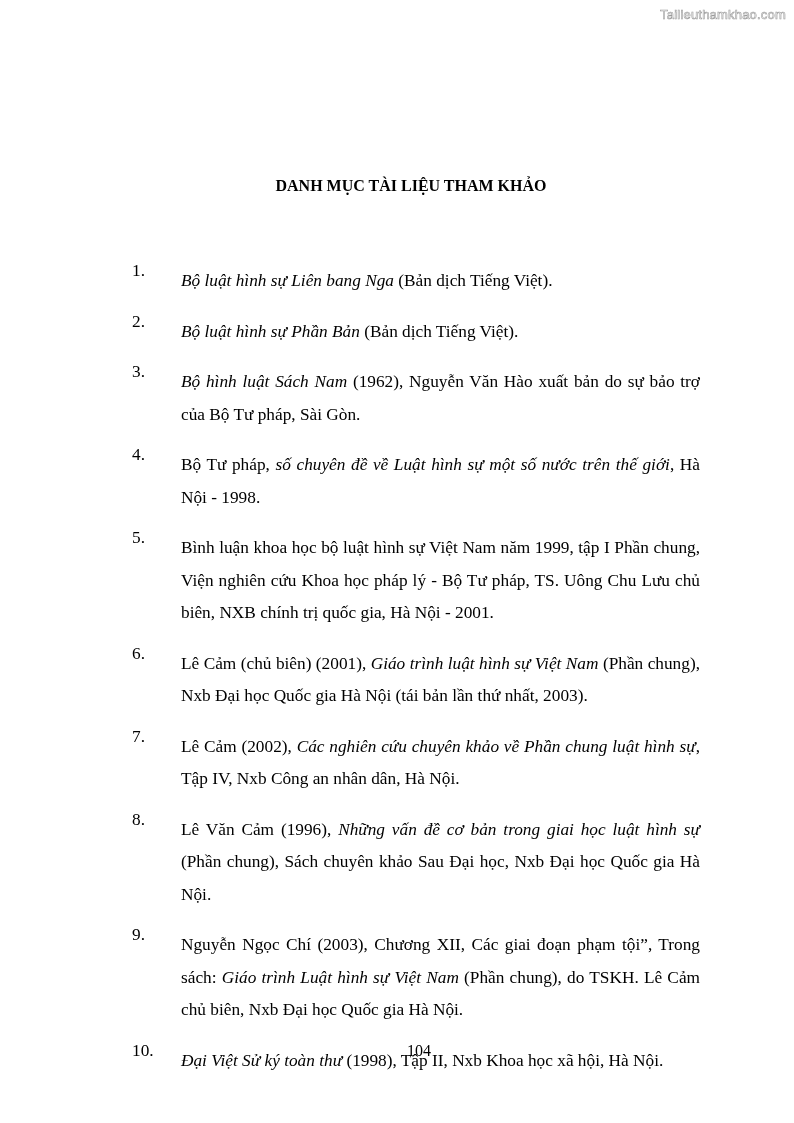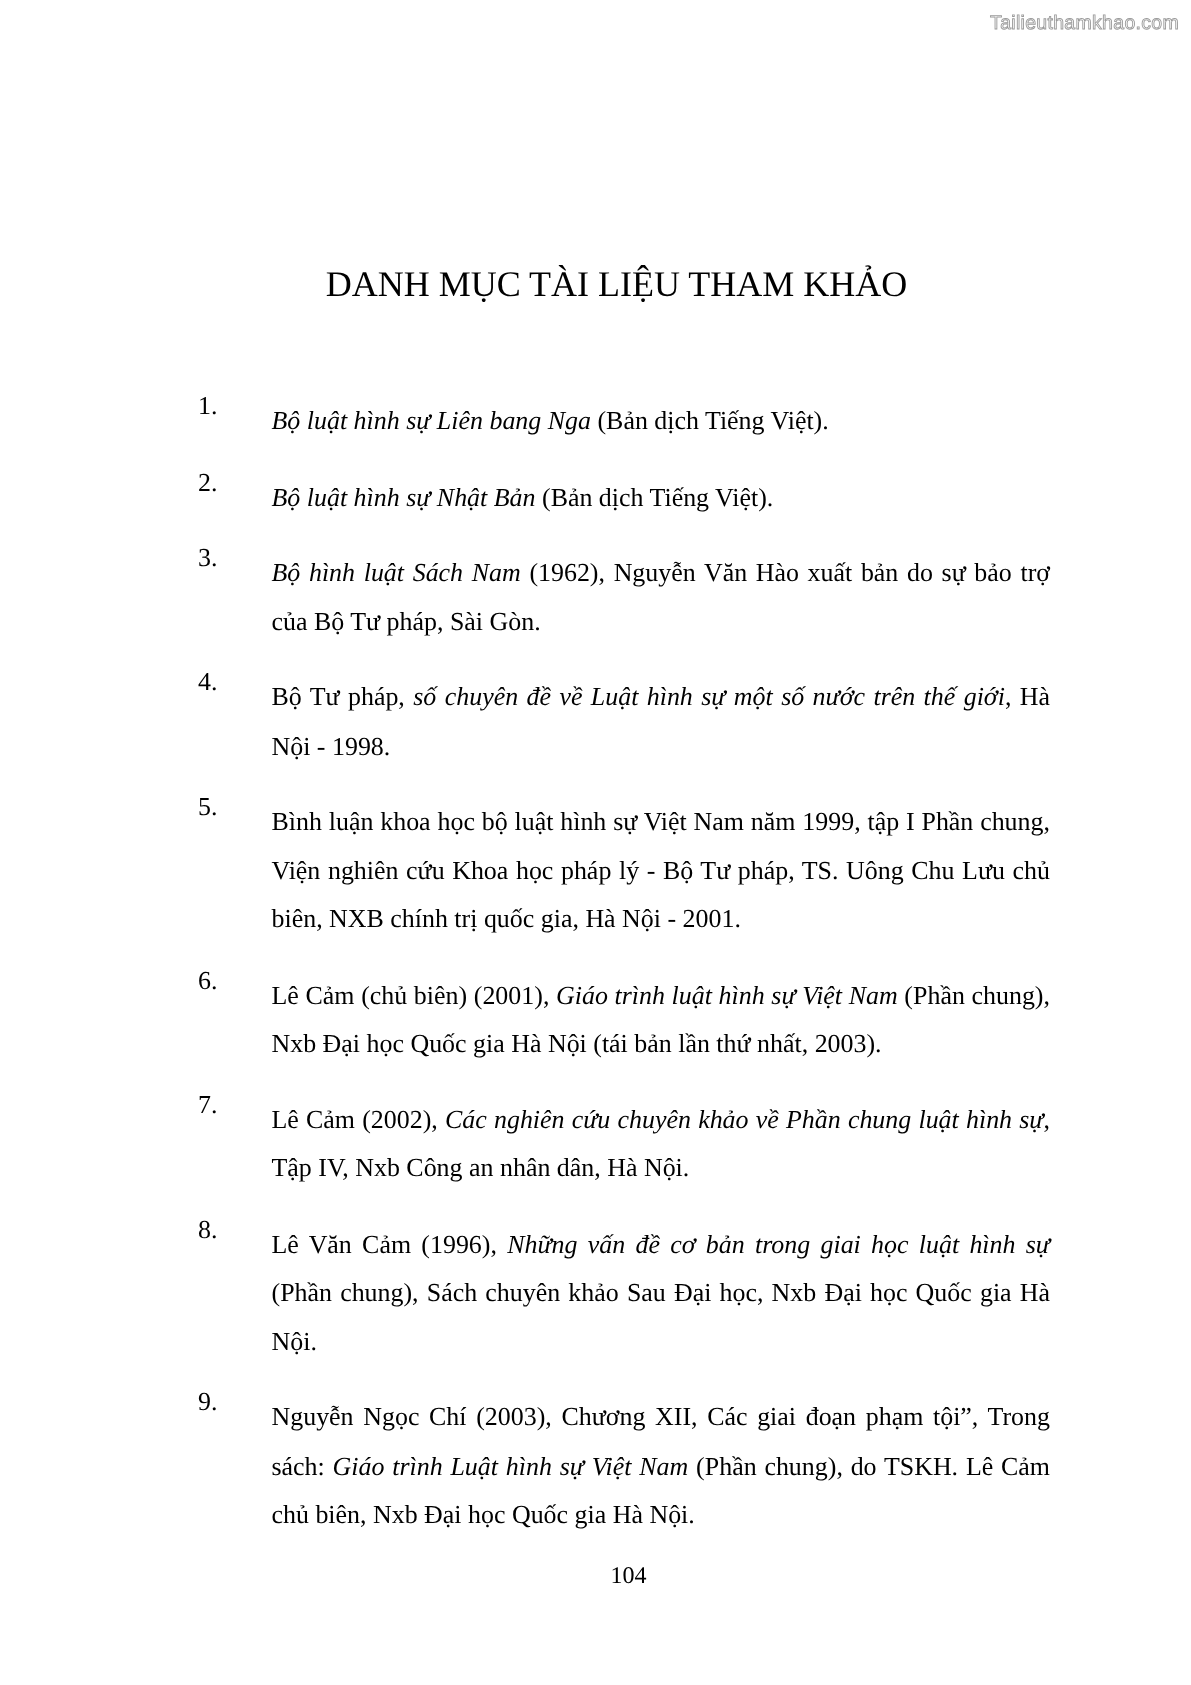--- a/index.html
+++ b/index.html
@@ -10,21 +10,21 @@
     .watermark {
       position: absolute; top: 7px; right: 8px;
       font-family: "Liberation Sans", sans-serif; font-size: 13px;
       color: #ffffff;
       -webkit-text-stroke: 0.6px #9a9a9a;
       letter-spacing: 0.2px;
       text-align: center;
     }
     .title {
       position: absolute; top: 177px; left: 0; width: 794px;
-      text-align: center; font-weight: normal; font-size: 24px;
+      text-align: center; font-weight: bold; font-size: 16px;
       padding-left: 28px; box-sizing: border-box;
     }
     .refs {
       position: absolute; top: 255px; left: 132px; width: 568px;
       font-size: 17.3px; line-height: 32.5px;
     }
     .ref { display: flex; margin-bottom: 8px; }
     .num { width: 49px; flex: none; }
     .txt { flex: 1; text-align: justify; margin-top: 10px; }
     .txt i { font-style: italic; }
@@ -38,21 +38,21 @@
 
 <div class="watermark">Tailieuthamkhao.com</div>
 <div class="title">DANH MỤC TÀI LIỆU THAM KHẢO</div>
 <div class="refs" id="refs">
     <div class="ref">
       <span class="num">1.</span>
       <span class="txt"><i>Bộ luật hình sự Liên bang Nga</i><span> (Bản dịch Tiếng Việt).</span></span>
     </div>
     <div class="ref">
       <span class="num">2.</span>
-      <span class="txt"><i>Bộ luật hình sự Nhật Bản</i><span> (Bản dịch Tiếng Việt).</span></span>
+      <span class="txt"><i>Bộ luật hình sự Phần Bản</i><span> (Bản dịch Tiếng Việt).</span></span>
     </div>
     <div class="ref">
       <span class="num">3.</span>
       <span class="txt"><i>Bộ hình luật Sách Nam</i><span> (1962), Nguyễn Văn Hào xuất bản do sự bảo trợ của Bộ Tư pháp, Sài Gòn.</span></span>
     </div>
     <div class="ref">
       <span class="num">4.</span>
       <span class="txt"><span>Bộ Tư pháp, </span><i>số chuyên đề về Luật hình sự một số nước trên thế giới</i><span>, Hà Nội - 1998.</span></span>
     </div>
     <div class="ref">
@@ -68,14 +68,18 @@
       <span class="txt"><span>Lê Cảm (2002), </span><i>Các nghiên cứu chuyên khảo về Phần chung luật hình sự</i><span>, Tập IV, Nxb Công an nhân dân, Hà Nội.</span></span>
     </div>
     <div class="ref">
       <span class="num">8.</span>
       <span class="txt"><span>Lê Văn Cảm (1996), </span><i>Những vấn đề cơ bản trong giai học luật hình sự</i><span> (Phần chung), Sách chuyên khảo Sau Đại học, Nxb Đại học Quốc gia Hà Nội.</span></span>
     </div>
     <div class="ref">
       <span class="num">9.</span>
       <span class="txt"><span>Nguyễn Ngọc Chí (2003), Chương XII, Các giai đoạn phạm tội”, Trong sách: </span><i>Giáo trình Luật hình sự Việt Nam</i><span> (Phần chung), do TSKH. Lê Cảm chủ biên, Nxb Đại học Quốc gia Hà Nội.</span></span>
     </div>
+    <div class="ref">
+      <span class="num">10.</span>
+      <span class="txt"><i>Đại Việt Sử ký toàn thư</i><span> (1998), Tập II, Nxb Khoa học xã hội, Hà Nội.</span></span>
+    </div>
   </div>
 <div class="page-num">104</div>
 
 </body></html>

